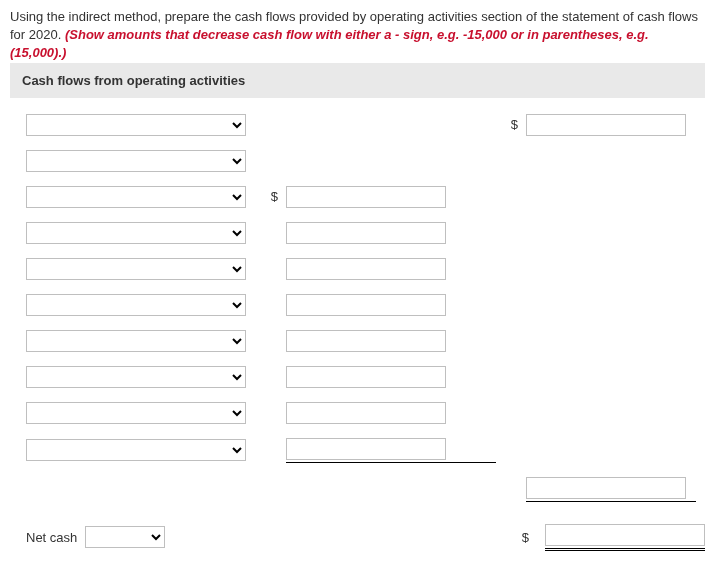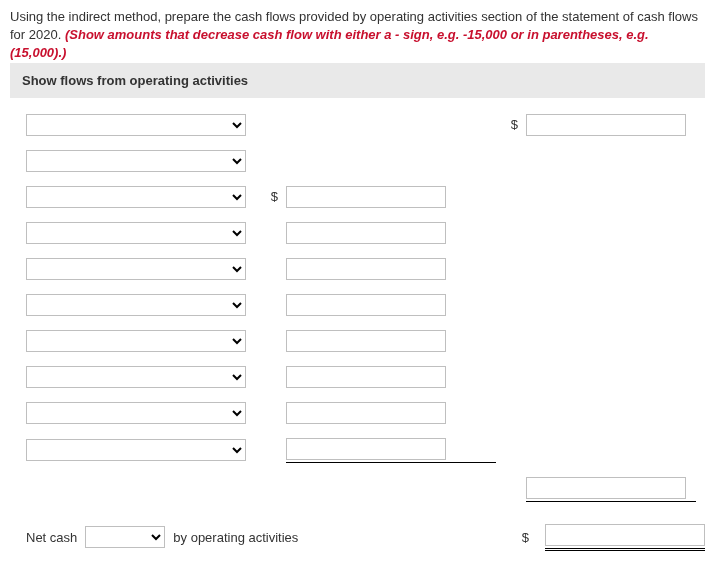--- a/index.html
+++ b/index.html
@@ -74,21 +74,21 @@
     font-size: 12px;
   }
 </style>
 </head>
 <body>
 
 <div class="instructions">
   <span class="black">Using the indirect method, prepare the cash flows provided by operating activities section of the statement of cash flows for 2020. </span><span class="red">(Show amounts that decrease cash flow with either a - sign, e.g. -15,000 or in parentheses, e.g. (15,000).)</span>
 </div>
 
-<div class="section-header">Show flows from operating activities</div>
+<div class="section-header">Cash flows from operating activities</div>
 
 <div class="grid">
 
   <div><select class="line-select"></select></div>
   <div></div>
   <div></div>
   <div class="dollar">$</div>
   <div><input class="amount" value="" style=""></div>
 
   <div><select class="line-select"></select></div>
@@ -149,17 +149,16 @@
     <div></div>
     <div></div>
     <div></div>
   <div class="underline-cell"><input class="amount" value="" style=""></div>
 
 </div>
 
 <div class="netcash-row">
   <span class="label">Net cash</span>
   <select class="small-select"></select>
-  <span class="label">by operating activities</span>
   <span style="flex:1"></span>
   <span class="dollar" style="width:30px">$</span>
   <span class="double-underline-cell"><input class="amount" value="" style=""></span>
 </div>
 
 </body></html>

